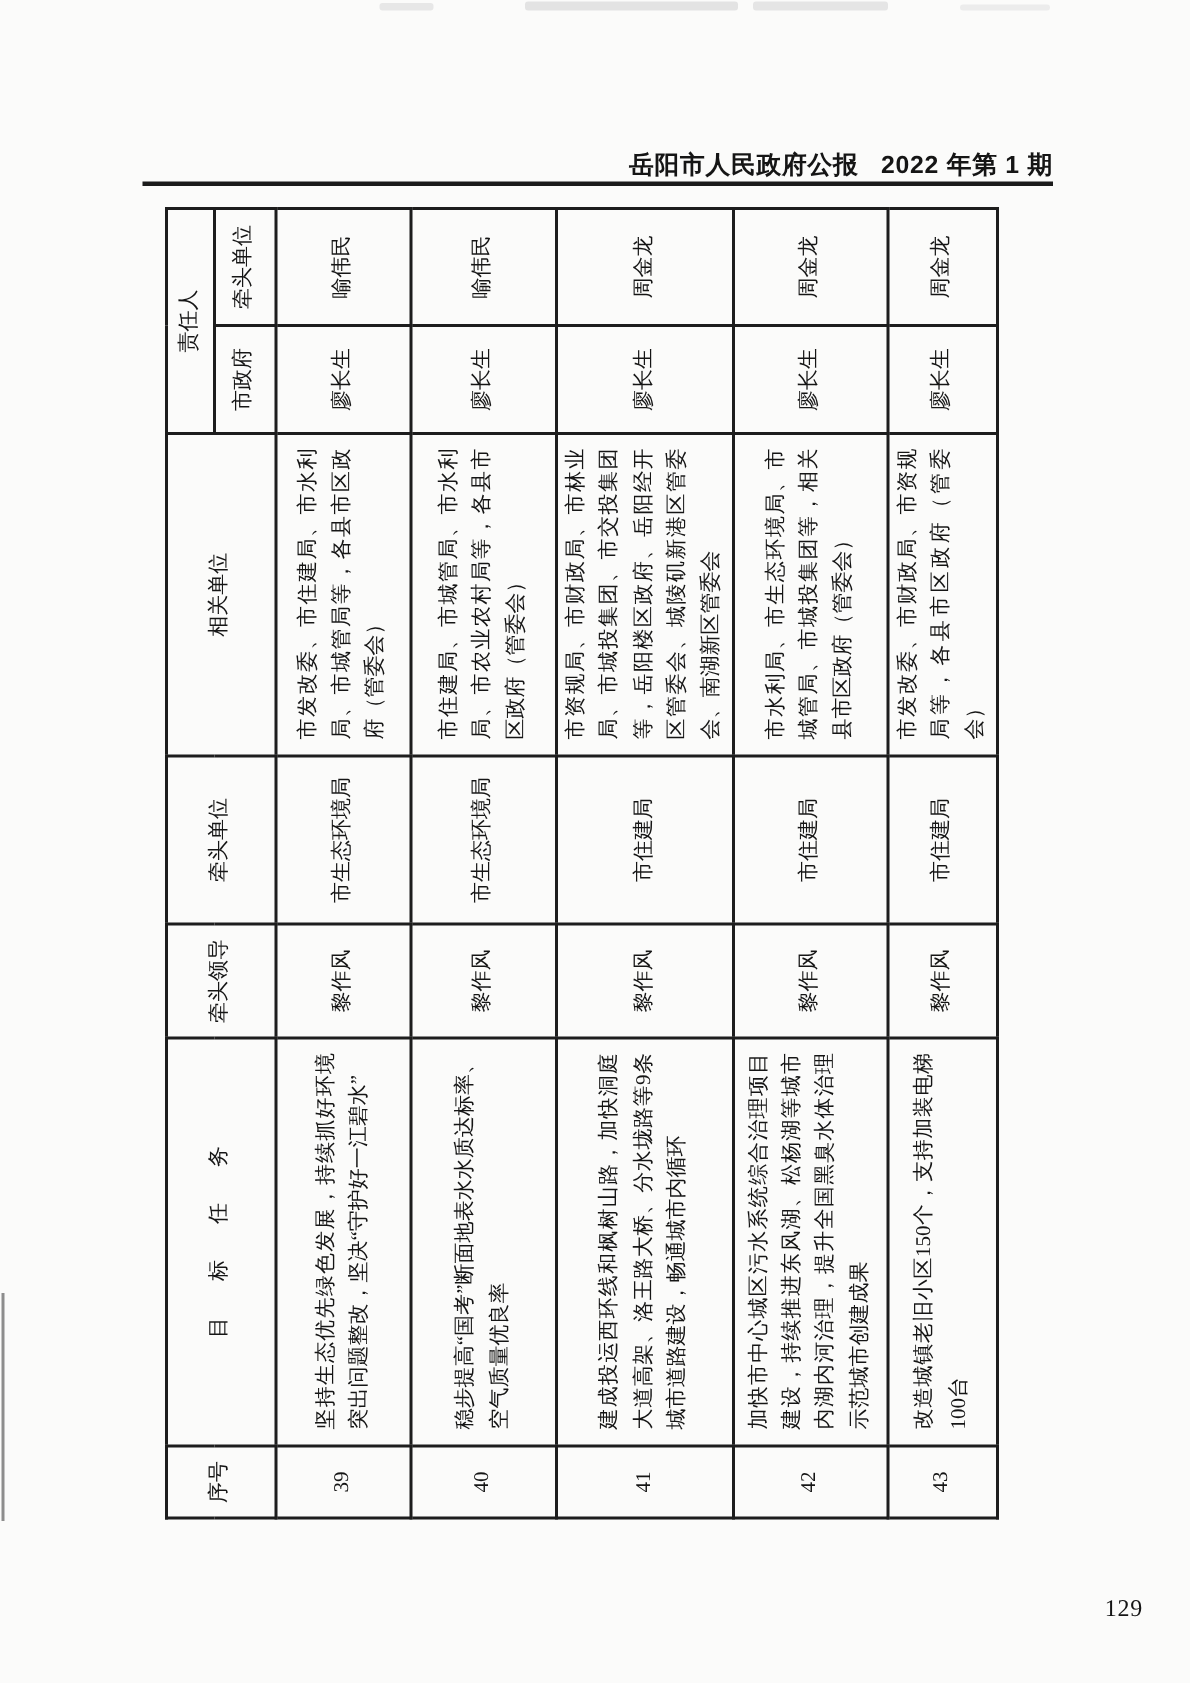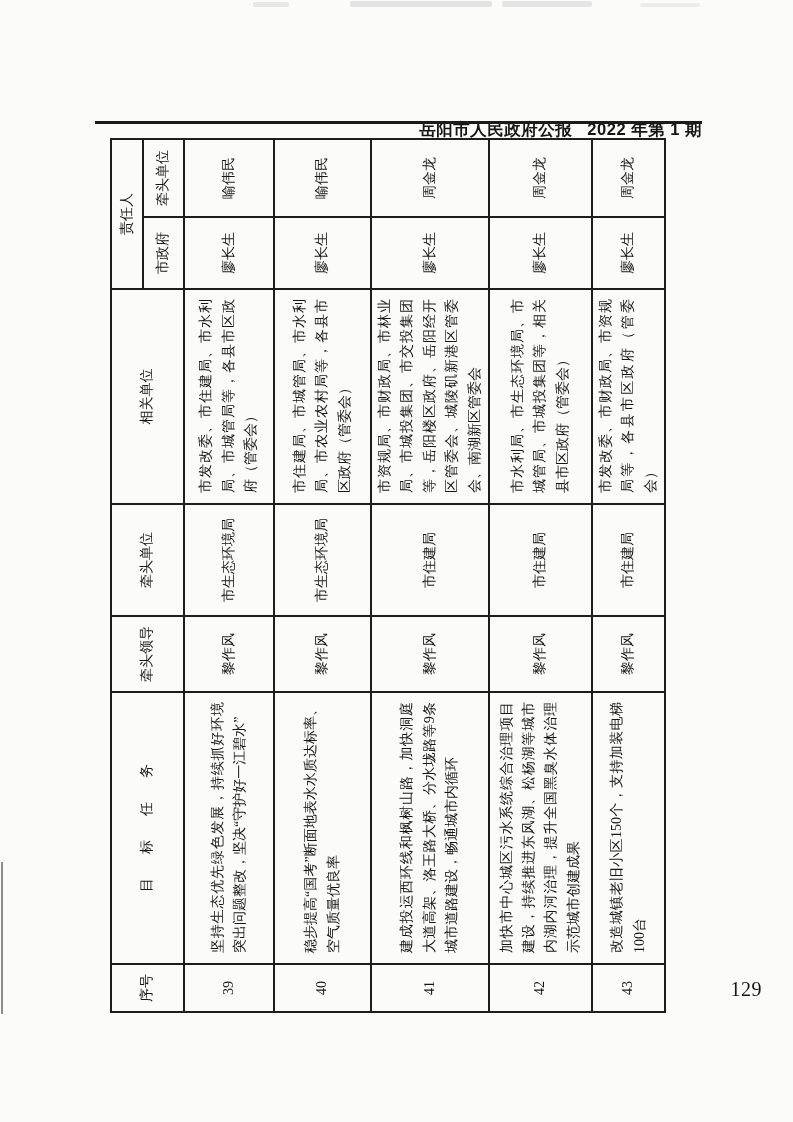--- a/index.html
+++ b/index.html
@@ -29,21 +29,20 @@
     position: absolute;
     top: 99px;
     right: 91px;
     font-family: "Liberation Sans", "DejaVu Sans", sans-serif;
     font-weight: bold;
     font-size: 16.5px;
     letter-spacing: 0.5px;
     white-space: nowrap;
     display: flex;
     gap: 15px;
-    margin-top: 20px;
   }
   .header-rule {
     position: absolute;
     left: 95px;
     top: 121px;
     width: 607px;
     height: 3px;
     background: #1b1b1b;
   }
 
@@ -92,23 +91,23 @@
   tr.hdr-2 { height: 41px; }
   tr.r-39 { height: 90px; }
   tr.r-40 { height: 97px; }
   tr.r-41 { height: 105px; }
   tr.r-42 { height: 103px; }
   tr.r-43 { height: 72px; }
 
   
   .page-number {
     position: absolute;
-    top: 978px;
+    top: 1064px;
     right: 31px;
-    font-size: 20px;
+    font-size: 16px;
     letter-spacing: 0.5px;
   }
 </style>
 </head>
 <body>
 
 <div class="artifact art-1"></div>
 <div class="artifact art-2"></div>
 <div class="artifact art-3"></div>
 <div class="artifact art-4"></div>

